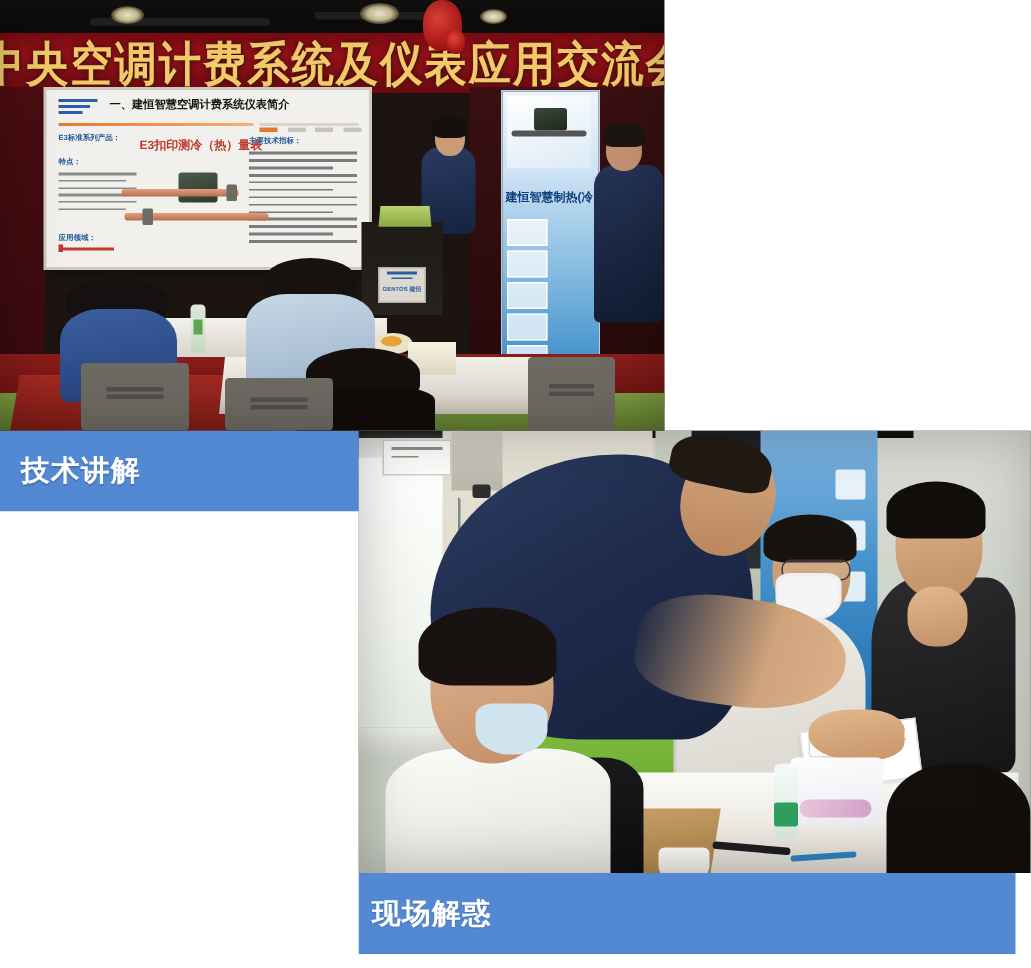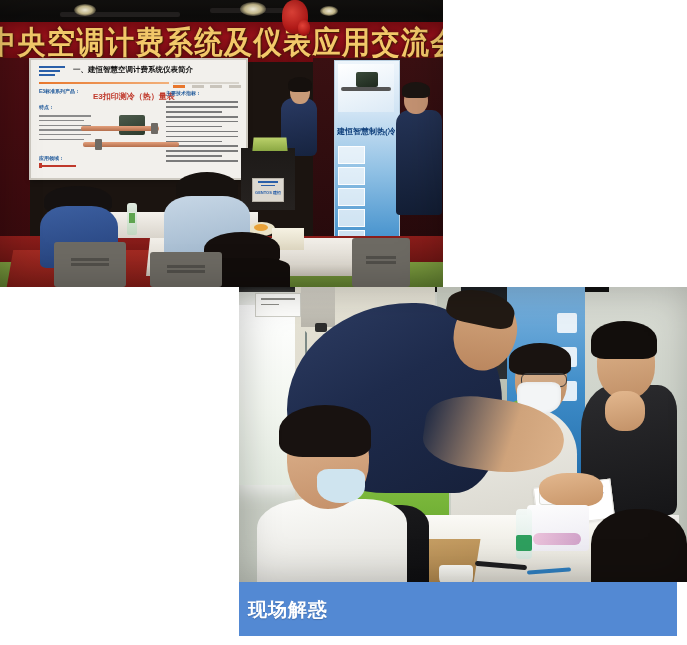--- a/index.html
+++ b/index.html
@@ -672,20 +672,23 @@
     <div class="p1-chair" style="left:150px; top:252px; width:72px; height:35px;">
         <i></i>
       </div>
     <div class="p1-chair" style="left:352px; top:238px; width:58px; height:49px;">
         <i></i>
       </div>
 
     <div class="vignette"></div>
   </div>
 
+  <div class="caption-bar" id="caption-one">
+    <span class="caption-text">技术讲解</span>
+  </div>
 </div>
 
 <div class="figure" id="figure-two">
 
   <div class="photo" id="photo-two">
     <div class="p2-bg"></div>
     <div class="p2-darkstrip"></div>
 
     <div class="p2-window"></div>
     <div class="p2-wallpanel"></div>

